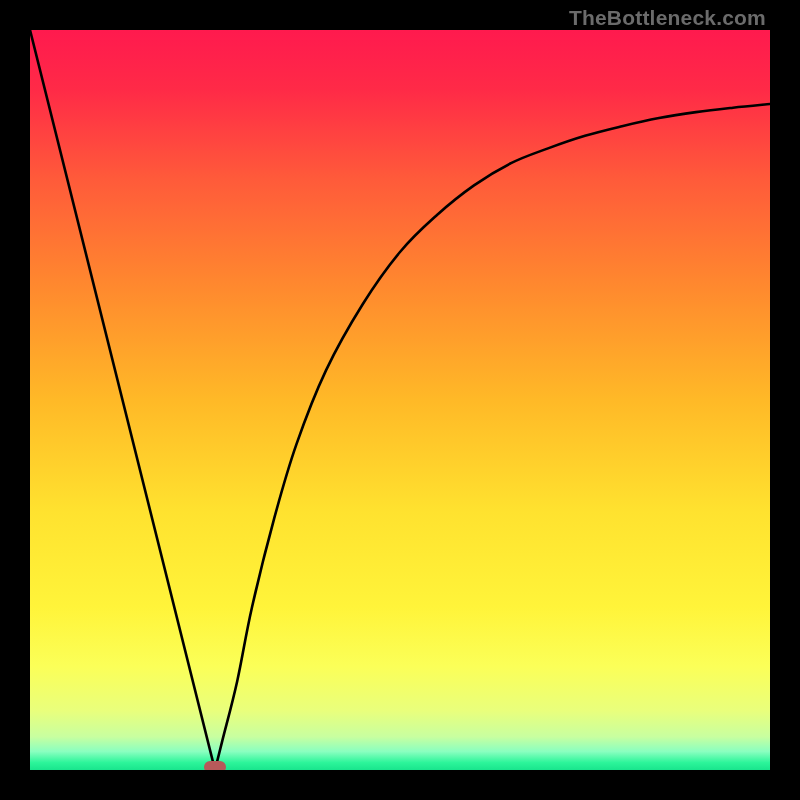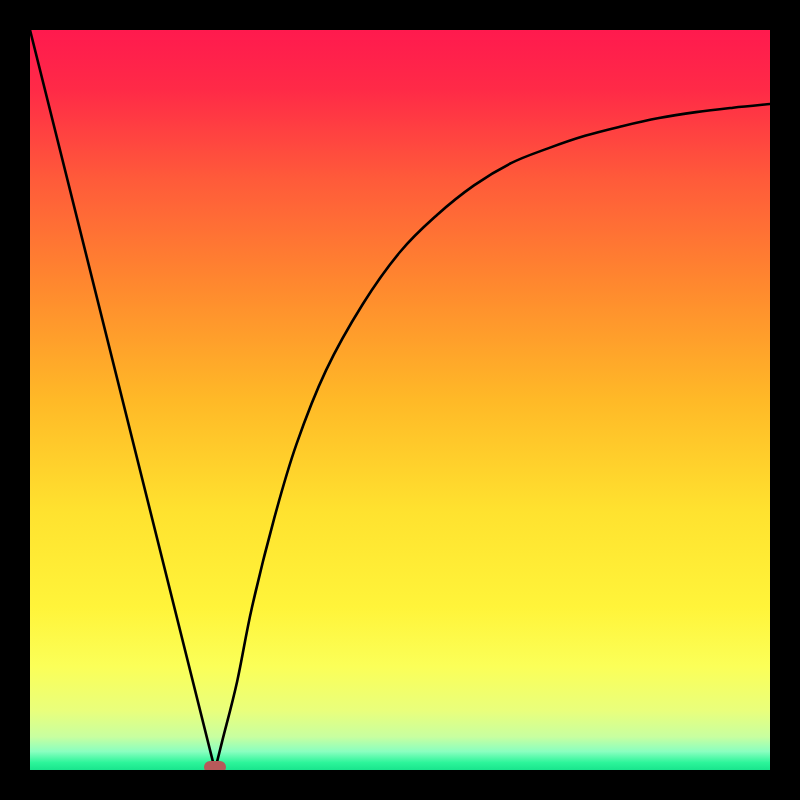--- a/index.html
+++ b/index.html
@@ -84,14 +84,15 @@
       <rect x="0" y="0" width="740" height="740" fill="url(#bg-grad)"></rect>
     </svg>
 
     <svg class="curve-svg" viewBox="0 0 740 740" preserveAspectRatio="none">
       <path id="curve-path" d="M 0 0 L 185 740 M 185 740 C 186.33 734.67, 188.40 726.38, 192.40 710.40 C 196.40 694.42, 201.87 675.18, 207.20 651.20 C 212.53 627.22, 215.34 606.50, 222.00 577.20 C 228.66 547.90, 236.21 517.70, 244.20 488.40 C 252.19 459.10, 257.08 441.04, 266.40 414.40 C 275.72 387.76, 284.01 365.71, 296.00 340.40 C 307.99 315.09, 319.68 295.11, 333.00 273.80 C 346.32 252.49, 356.68 237.98, 370.00 222.00 C 383.32 206.02, 393.68 196.99, 407.00 185.00 C 420.32 173.01, 430.68 164.72, 444.00 155.40 C 457.32 146.08, 467.68 139.86, 481.00 133.20 C 494.32 126.54, 504.68 123.33, 518.00 118.40 C 531.32 113.47, 541.68 109.82, 555.00 105.82 C 568.32 101.82, 578.68 99.40, 592.00 96.20 C 605.32 93.00, 615.68 90.59, 629.00 88.06 C 642.32 85.53, 652.68 84.00, 666.00 82.14 C 679.32 80.28, 689.68 79.17, 703.00 77.70 C 716.32 76.23, 733.34 74.67, 740.00 74.00" stroke="#000" stroke-width="2.6" fill="none" stroke-linecap="round" stroke-linejoin="round"></path>
     </svg>
 
     <div class="marker" id="marker" style="left: 174px; top: 731px; background: rgb(183, 90, 90);"></div>
   </div>
 
+  <div class="watermark">TheBottleneck.com</div>
 
 </div>
 
 </body></html>

